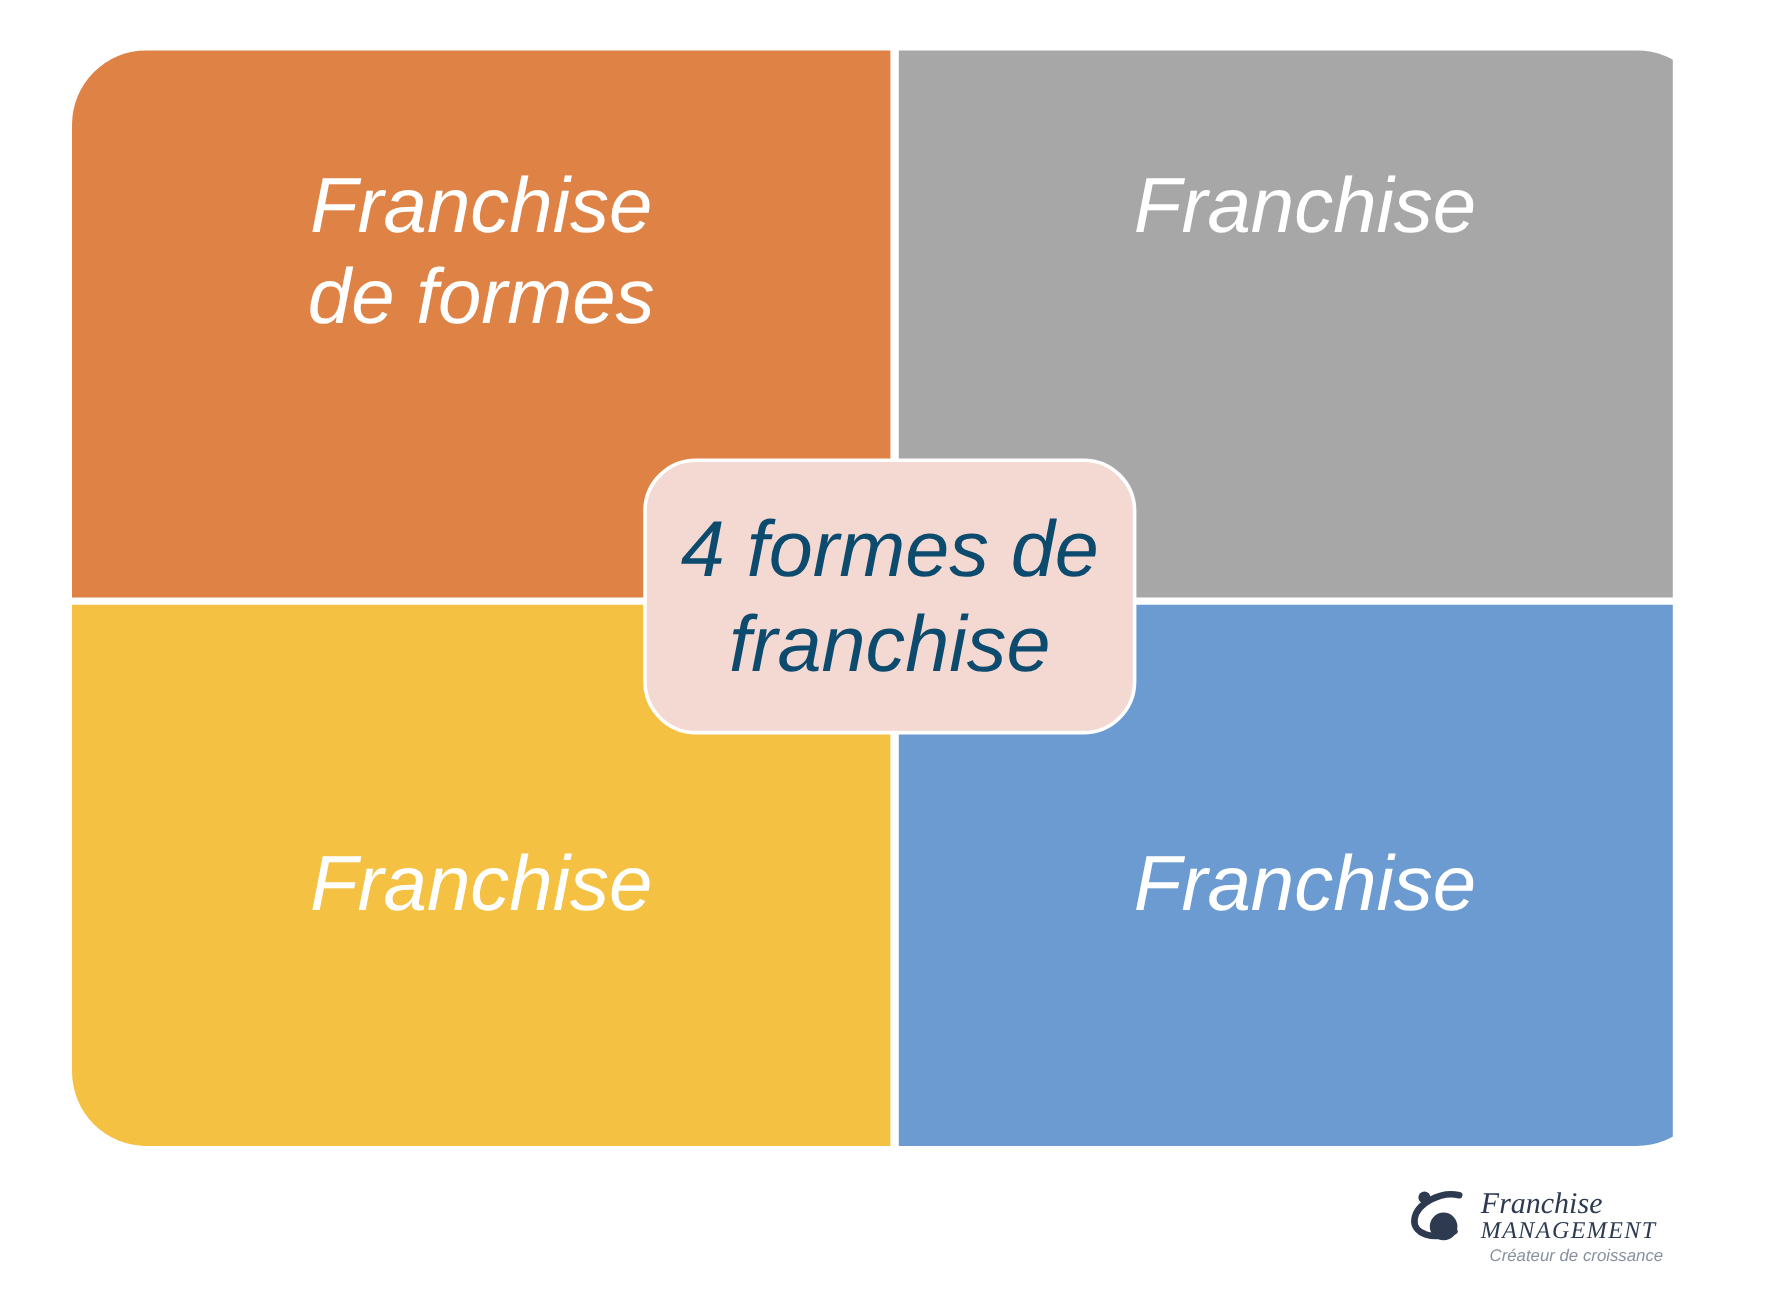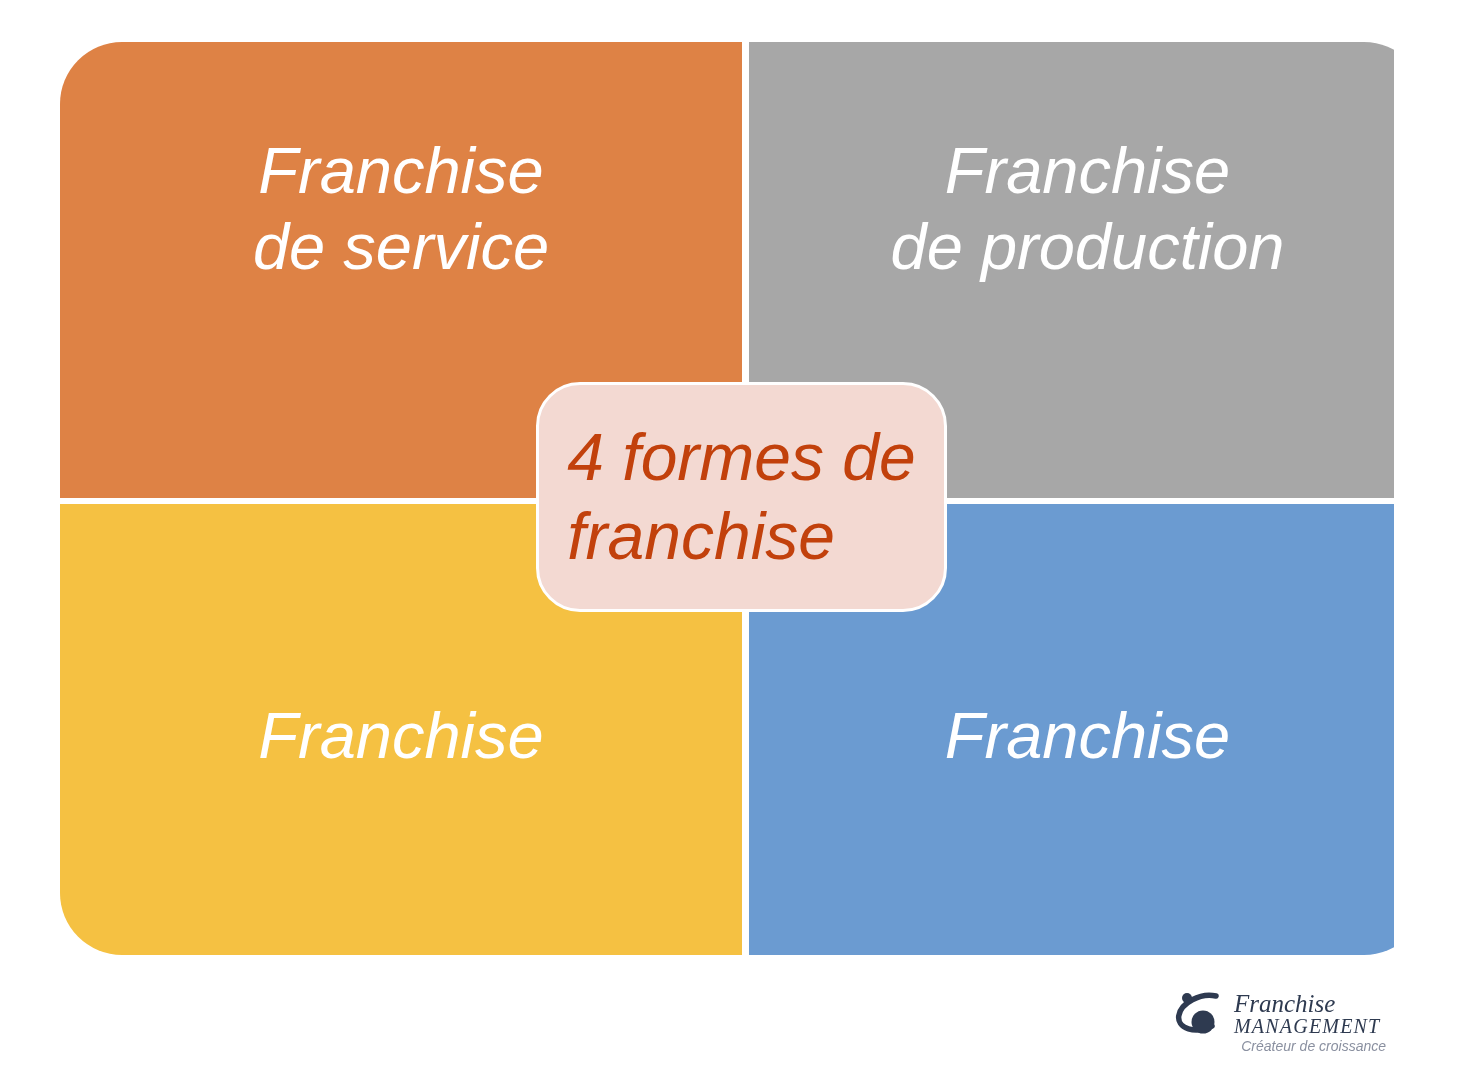--- a/index.html
+++ b/index.html
@@ -46,25 +46,25 @@
     height: 230px;
     box-sizing: border-box;
     border: 3px solid #ffffff;
     border-radius: 44px;
     display: flex;
     flex-direction: column;
     justify-content: center;
     align-items: center;
   }
   .center-label {
-    color: #c2410c;
+    color: #0c4a6e;
     font-size: 66px;
     line-height: 79px;
     font-weight: 500;
-    text-align: left;
+    text-align: center;
   }
   .center-label span { display: block; }
 
   .logo {
     position: absolute;
     left: 1170px;
     top: 988px;
     display: flex;
     align-items: flex-start;
   }
@@ -97,28 +97,27 @@
   }
 </style>
 </head>
 <body>
 
 <div class="canvas">
 
   <div class="quad q-tl q-top" style="background-color: rgb(222, 130, 69);">
     <div class="quad-label">
       <span>Franchise</span>
-      <span>de service</span>
+      <span>de formes</span>
     </div>
   </div>
 
   <div class="quad q-tr q-top" style="background-color: rgb(167, 167, 167);">
     <div class="quad-label">
       <span>Franchise</span>
-      <span>de production</span>
     </div>
   </div>
 
   <div class="quad q-bl q-bottom" style="background-color: rgb(245, 193, 66);">
     <div class="quad-label">
       <span>Franchise</span>
     </div>
   </div>
 
   <div class="quad q-br q-bottom" style="background-color: rgb(107, 155, 209);">

